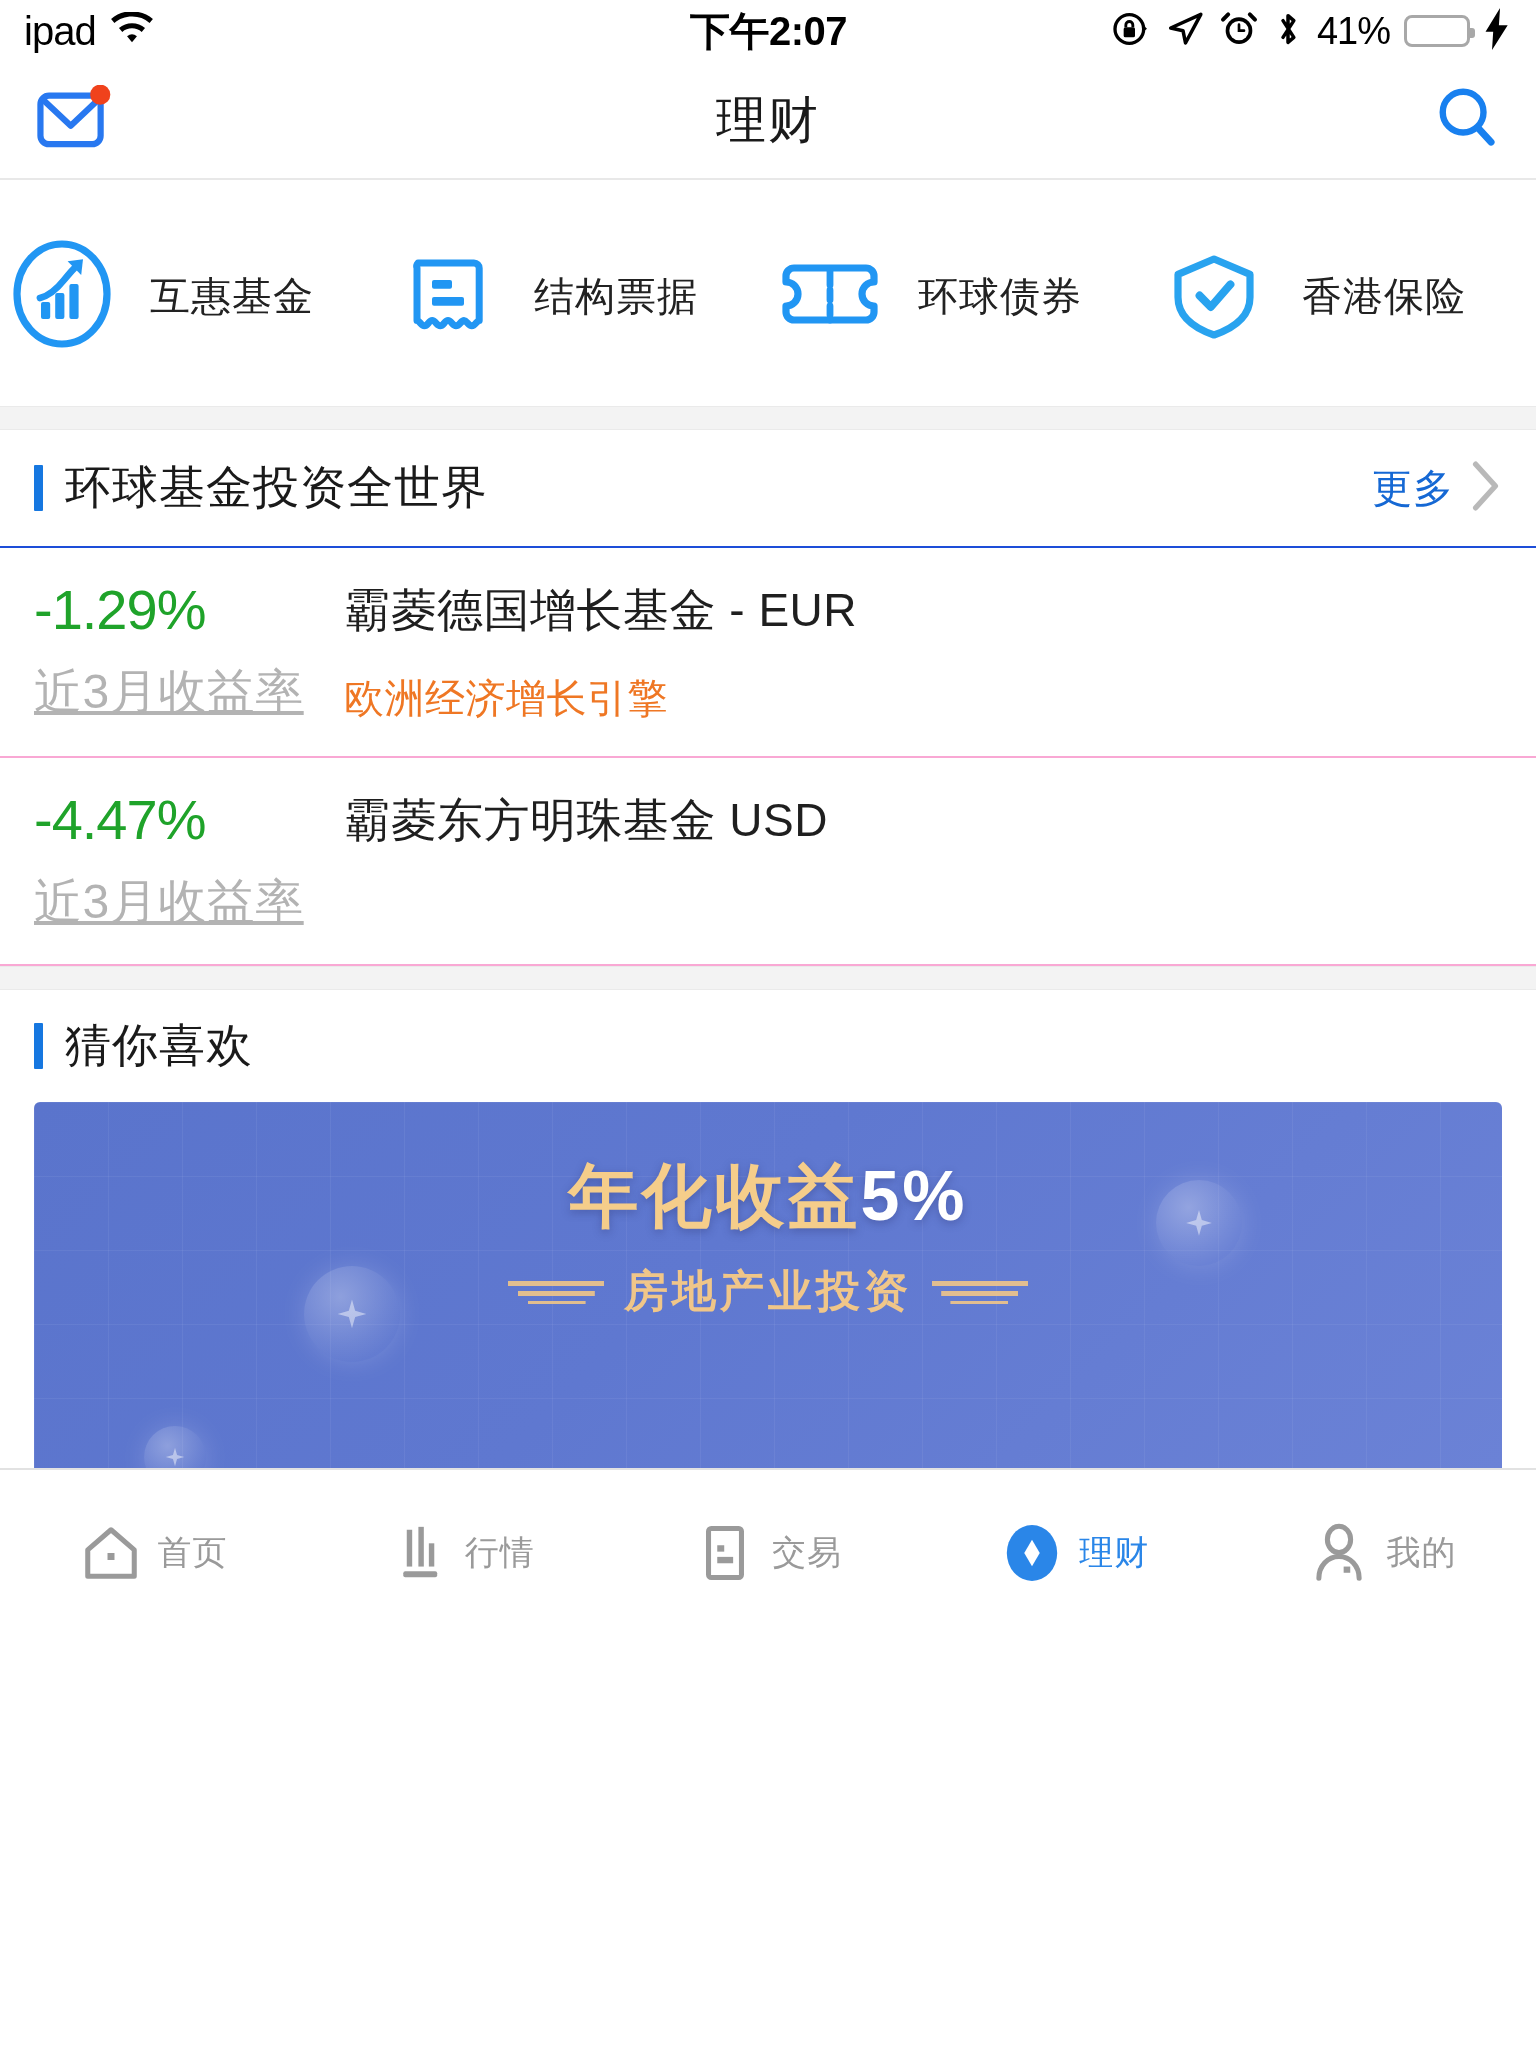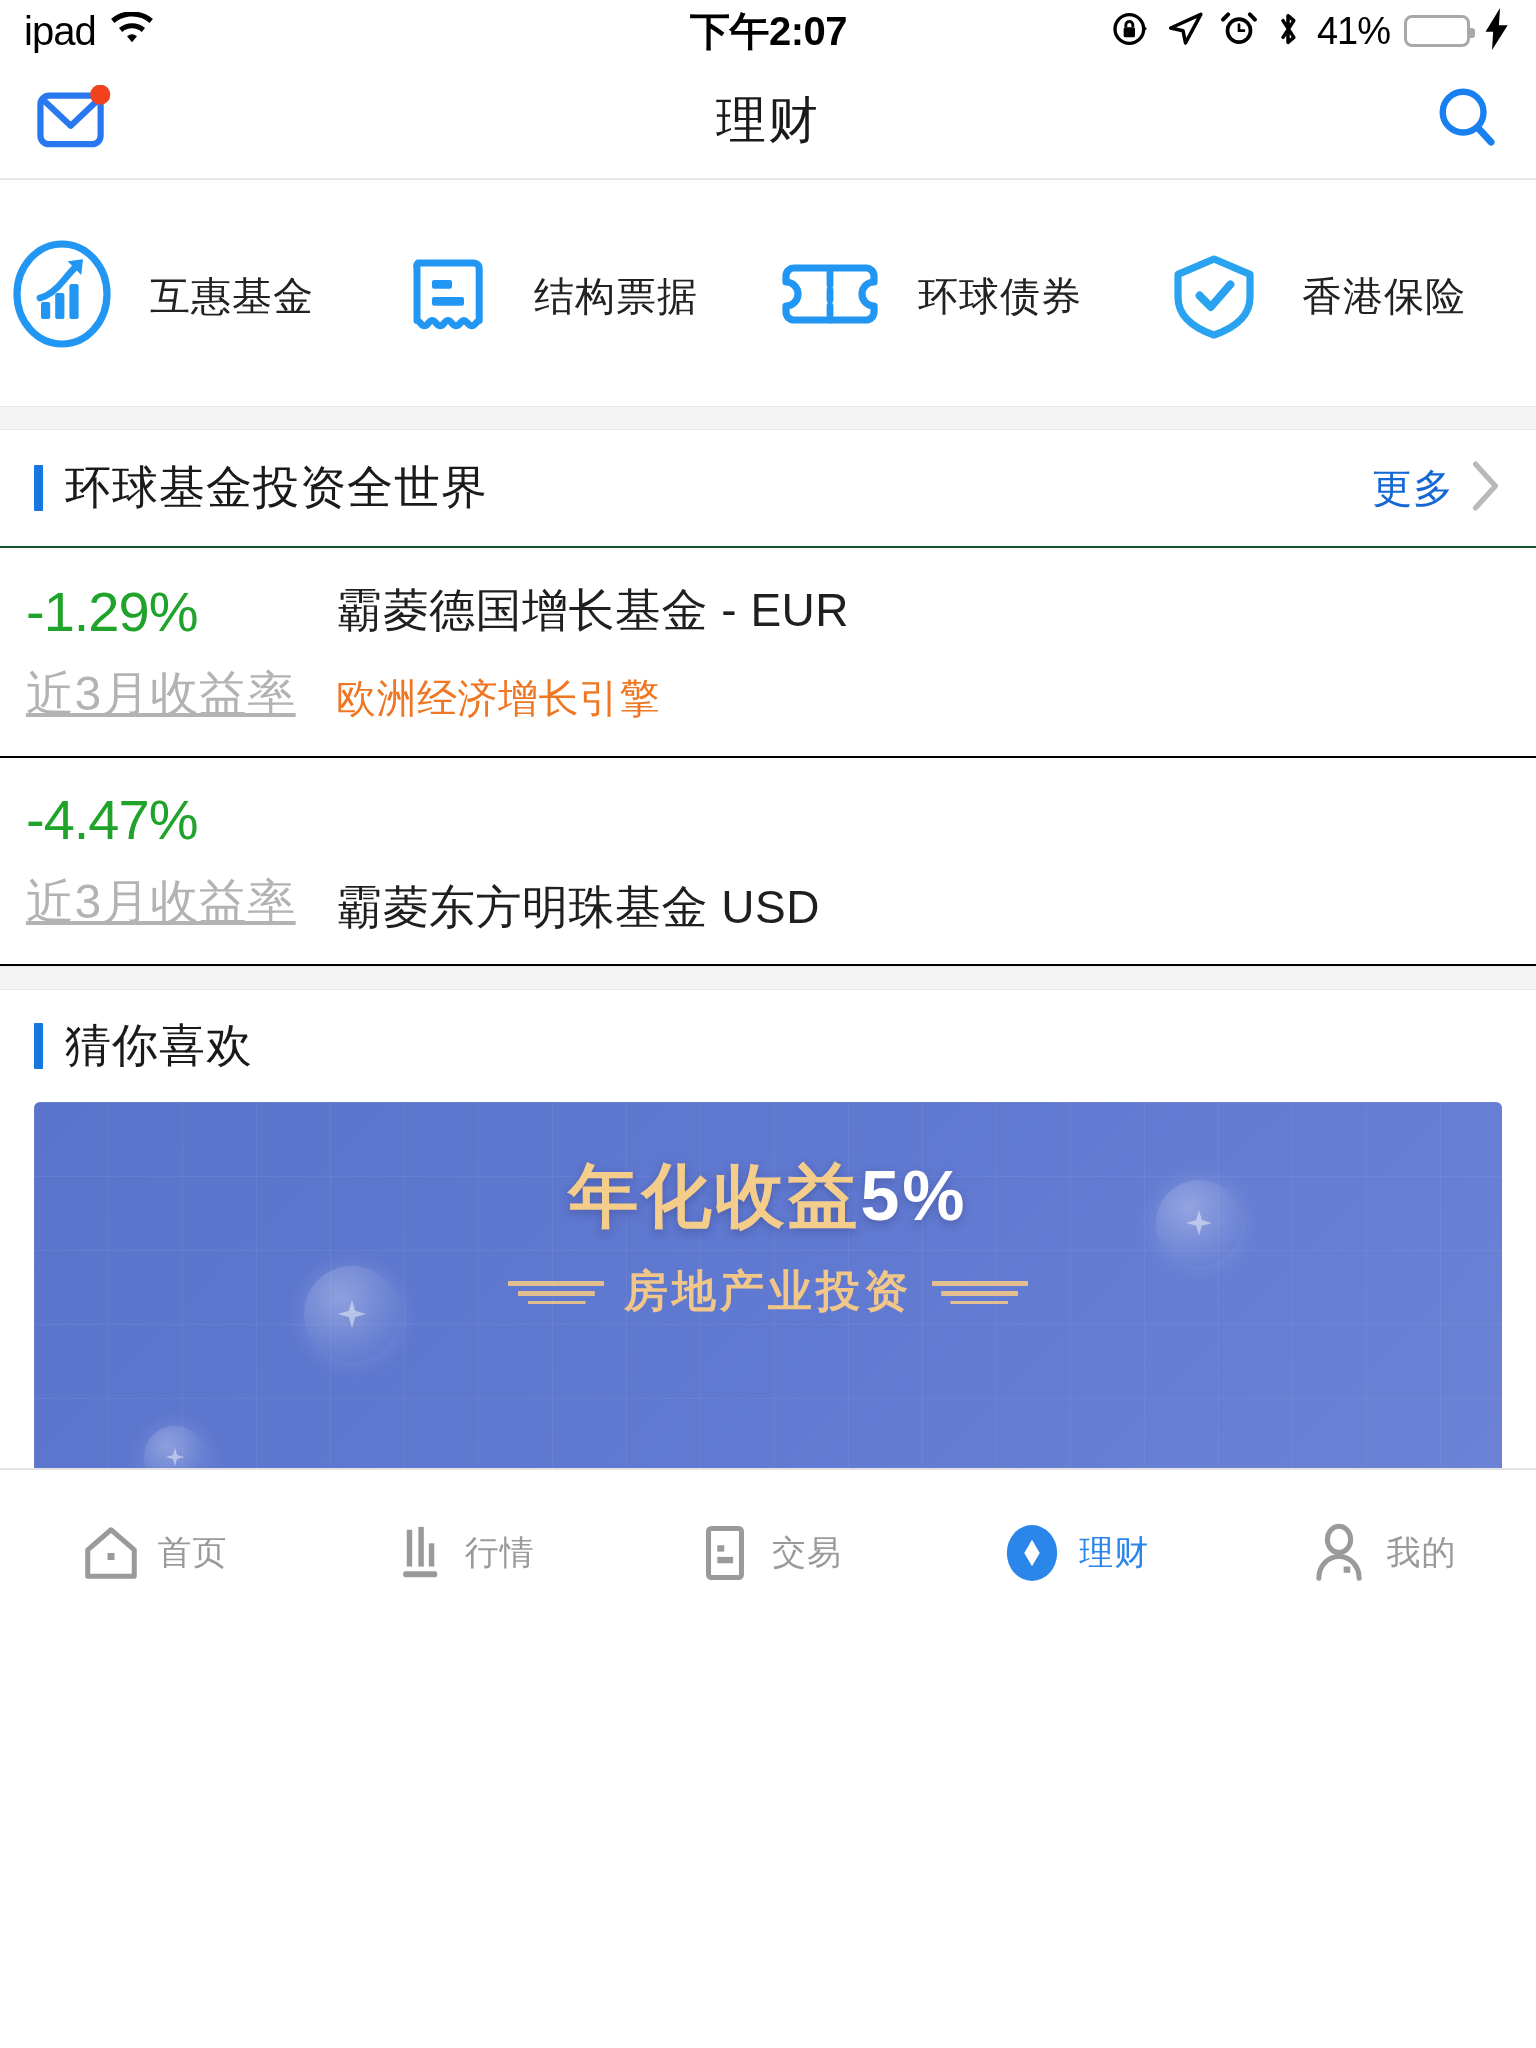--- a/index.html
+++ b/index.html
@@ -126,21 +126,21 @@
   }
 
   
   .sect-head {
     flex: 0 0 auto;
     height: 118px;
     display: flex;
     align-items: center;
     padding: 0 34px 0 34px;
     background: #fff;
-    border-bottom: 2px solid #14532d;
+    border-bottom: 2px solid #1d4ed8;
   }
   .sect-bar {
     width: 9px; height: 46px;
     background: #1677e0;
     border-radius: 1px;
     margin-right: 22px;
   }
   .sect-title {
     font-size: 46px;
     font-weight: 500;
@@ -152,24 +152,24 @@
     display: flex;
     align-items: center;
     gap: 14px;
   }
   .sect-more-label { font-size: 40px; color: #1568d4; letter-spacing: 1px; }
 
   
   .fund-row {
     flex: 0 0 auto;
     display: flex;
-    align-items: flex-end;
-    padding: 34px 34px 30px 26px;
-    background: #fff;
-    border-bottom: 2px solid #000000;
+    align-items: flex-start;
+    padding: 34px 34px 30px 34px;
+    background: #fff;
+    border-bottom: 2px solid #f9a8d4;
   }
   .fund-left {
     width: 310px;
     flex: 0 0 310px;
     display: flex;
     flex-direction: column;
     gap: 22px;
   }
   .fund-pct {
     font-size: 56px;

